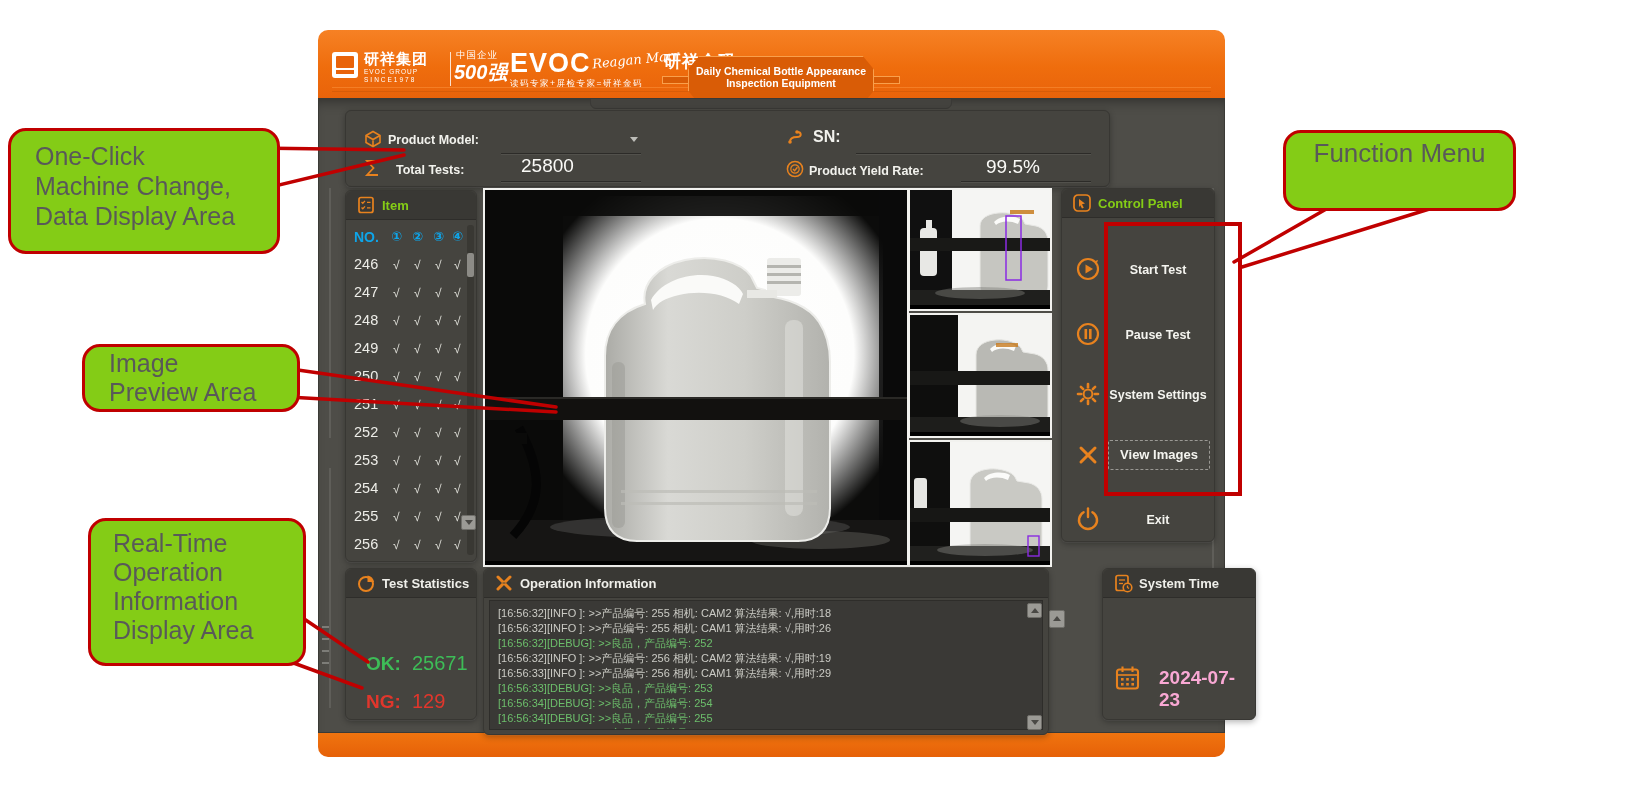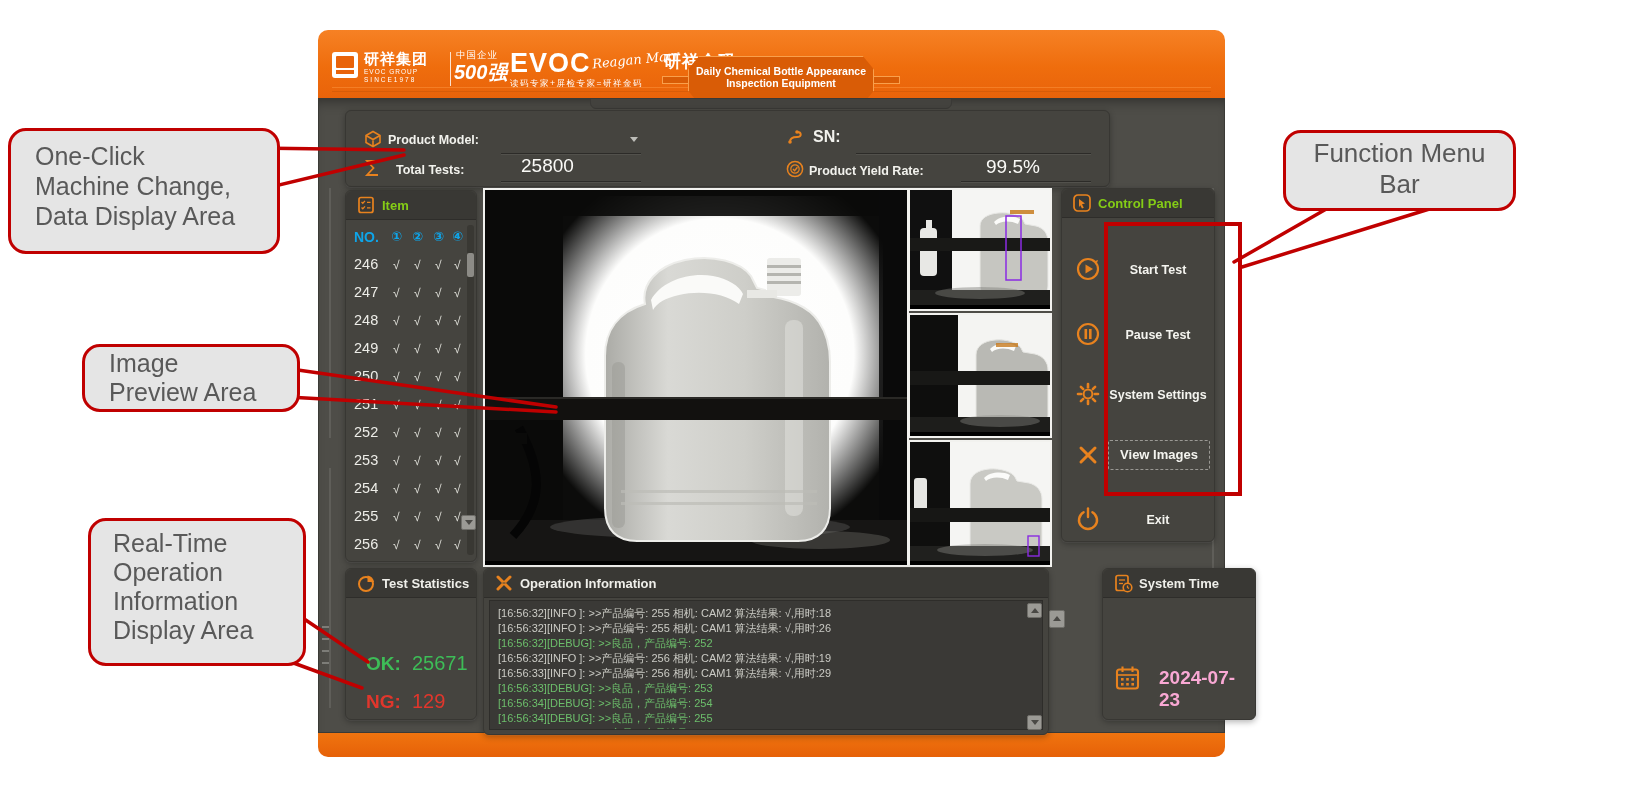--- a/index.html
+++ b/index.html
@@ -93,21 +93,21 @@
 
   
   .imgframe{position:absolute;border:2px solid #F2F2EF;background:#000;}
   .imgframe svg{display:block;}
 
   
   .bezel-v{position:absolute;width:2px;background:#6b6a65;opacity:.6;}
   .tick{position:absolute;width:7px;height:2px;background:#8a8984;opacity:.8;}
 
   
-  .callout{position:absolute;background:#e5e5e5;border:3.5px solid #C00000;border-radius:18px;color:#595959;z-index:30;}
+  .callout{position:absolute;background:#84cc16;border:3.5px solid #C00000;border-radius:18px;color:#595959;z-index:30;}
   .callout .ln{display:block;}
   .menu-rect{position:absolute;left:1104px;top:222px;width:130px;height:266px;border:4px solid #C00000;z-index:25;}
   .ann-svg{position:absolute;left:0;top:0;z-index:20;pointer-events:none;}
 </style>
 </head>
 <body>
 
 <div class="window">
 
   <div class="win-header">
@@ -553,14 +553,13 @@
 
 <div class="callout" style="left:88px;top:518px;width:190px;height:134px;padding:8px 0 0 22px;font-size:25px;line-height:29px;">
   <span class="ln">Real-Time</span>
   <span class="ln">Operation</span>
   <span class="ln">Information</span>
   <span class="ln">Display Area</span>
 </div>
 
 <div class="callout" style="left:1283px;top:130px;width:227px;height:70px;padding:5px 0 0 0;font-size:26px;line-height:31px;text-align:center;">
   <span class="ln">Function Menu</span>
-  <span class="ln">Bar</span>
 </div>
 
 </body></html>

